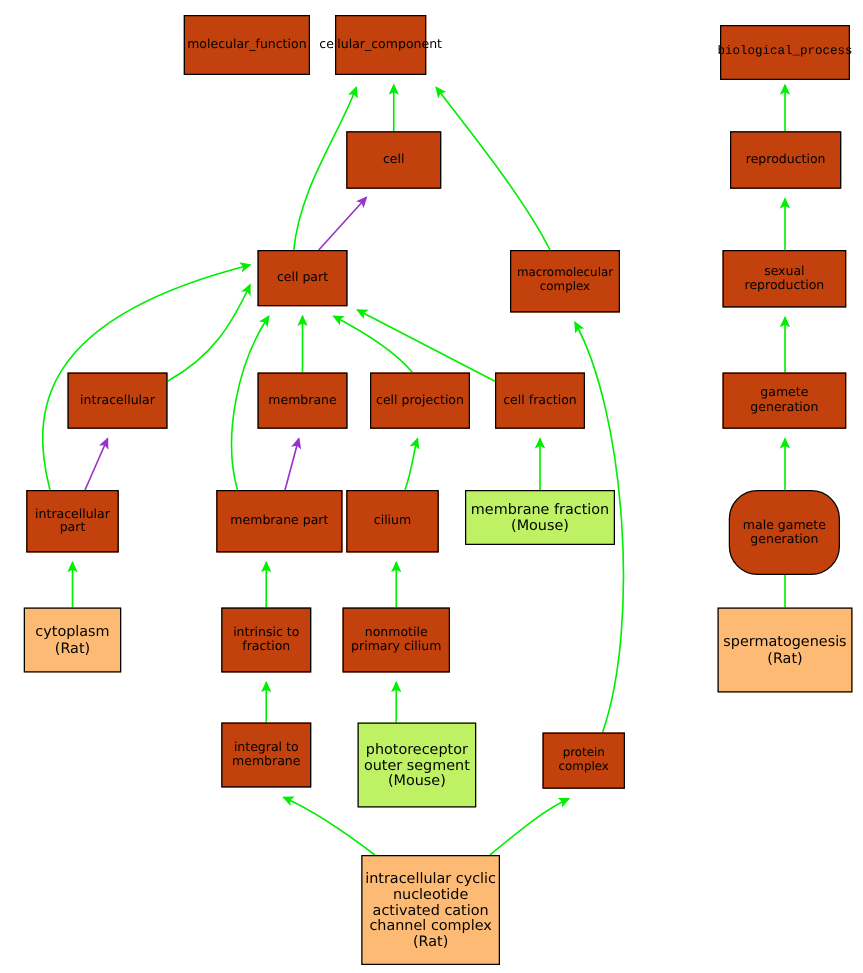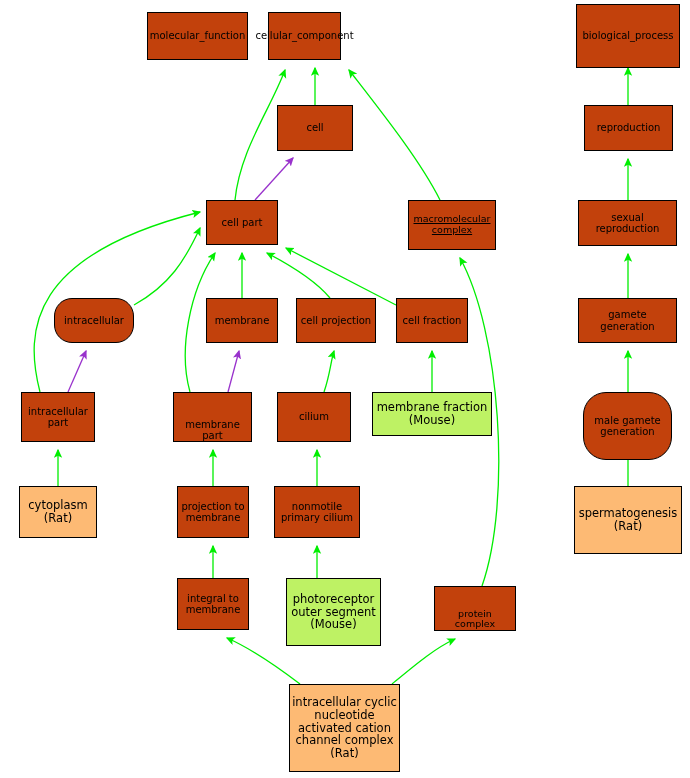--- a/index.html
+++ b/index.html
@@ -57,86 +57,86 @@
       <path d="M 628,392 L 628,351" fill="none" stroke="#00EE00" stroke-width="1.3" marker-end="url(#ahg)"></path>
       <path d="M 628,486 L 628,450" fill="none" stroke="#00EE00" stroke-width="1.3" marker-end="url(#ahg)"></path>
     </svg>
   <div id="nodes">
       <div class="node n-md" style="left: 147px; top: 12px; width: 101px; height: 48px;">
         <span class="lbl">molecular_function</span>
       </div>
       <div class="node n-md" style="left: 268px; top: 12px; width: 73px; height: 48px;">
         <span class="lbl">cellular_component</span>
       </div>
-      <div class="node n-md" style="left: 576px; top: 4px; width: 104px; height: 64px;">
+      <div class="node n-md" style="left: 576px; top: 20px; width: 104px; height: 44px; font-family: Liberation Mono, monospace;">
         <span class="lbl">biological_process</span>
       </div>
       <div class="node n-md" style="left: 277px; top: 105px; width: 76px; height: 46px;">
         <span class="lbl">cell</span>
       </div>
       <div class="node n-md" style="left: 584px; top: 105px; width: 89px; height: 46px;">
         <span class="lbl">reproduction</span>
       </div>
       <div class="node n-md" style="left: 206px; top: 200px; width: 72px; height: 45px;">
         <span class="lbl">cell part</span>
       </div>
-      <div class="node n-sm" style="left: 408px; top: 200px; width: 88px; height: 50px; text-decoration: underline;">
+      <div class="node n-sm" style="left: 408px; top: 200px; width: 88px; height: 50px;">
         <span class="lbl">macromolecular complex</span>
       </div>
       <div class="node n-md" style="left: 578px; top: 200px; width: 99px; height: 46px;">
         <span class="lbl">sexual reproduction</span>
       </div>
-      <div class="node n-md" style="left: 54px; top: 298px; width: 80px; height: 45px; border-radius: 18px;">
+      <div class="node n-md" style="left: 54px; top: 298px; width: 80px; height: 45px;">
         <span class="lbl">intracellular</span>
       </div>
       <div class="node n-md" style="left: 206px; top: 298px; width: 72px; height: 45px;">
         <span class="lbl">membrane</span>
       </div>
       <div class="node n-md" style="left: 296px; top: 298px; width: 80px; height: 45px;">
         <span class="lbl">cell projection</span>
       </div>
       <div class="node n-md" style="left: 396px; top: 298px; width: 72px; height: 45px;">
         <span class="lbl">cell fraction</span>
       </div>
       <div class="node n-md" style="left: 578px; top: 298px; width: 99px; height: 45px;">
         <span class="lbl">gamete generation</span>
       </div>
       <div class="node n-md" style="left: 21px; top: 392px; width: 74px; height: 50px;">
         <span class="lbl">intracellular part</span>
       </div>
-      <div class="node n-md" style="left: 173px; top: 392px; width: 79px; height: 50px; align-items: flex-end;">
+      <div class="node n-md" style="left: 173px; top: 392px; width: 101px; height: 50px;">
         <span class="lbl">membrane part</span>
       </div>
       <div class="node n-md" style="left: 277px; top: 392px; width: 74px; height: 50px;">
         <span class="lbl">cilium</span>
       </div>
       <div class="node n-lg hl-blue" style="left: 372px; top: 392px; width: 120px; height: 44px;">
         <span class="lbl">membrane fraction (Mouse)</span>
       </div>
       <div class="node n-md" style="left: 583px; top: 392px; width: 89px; height: 68px; border-radius: 23px;">
         <span class="lbl">male gamete generation</span>
       </div>
       <div class="node n-lg hl-yellow" style="left: 19px; top: 486px; width: 78px; height: 52px;">
         <span class="lbl">cytoplasm (Rat)</span>
       </div>
       <div class="node n-md" style="left: 177px; top: 486px; width: 72px; height: 52px;">
-        <span class="lbl">projection to membrane</span>
+        <span class="lbl">intrinsic to fraction</span>
       </div>
       <div class="node n-md" style="left: 274px; top: 486px; width: 86px; height: 52px;">
         <span class="lbl">nonmotile primary cilium</span>
       </div>
       <div class="node n-lg hl-yellow" style="left: 574px; top: 486px; width: 108px; height: 68px;">
         <span class="lbl">spermatogenesis (Rat)</span>
       </div>
       <div class="node n-md" style="left: 177px; top: 578px; width: 72px; height: 52px;">
         <span class="lbl">integral to membrane</span>
       </div>
       <div class="node n-lg hl-blue" style="left: 286px; top: 578px; width: 95px; height: 68px; justify-content: center;">
         <span class="lbl">photoreceptor outer segment (Mouse)</span>
       </div>
-      <div class="node n-sm" style="left: 434px; top: 586px; width: 82px; height: 45px; align-items: flex-end;">
+      <div class="node n-sm" style="left: 434px; top: 586px; width: 66px; height: 45px;">
         <span class="lbl">protein complex</span>
       </div>
       <div class="node n-lg hl-yellow" style="left: 289px; top: 684px; width: 111px; height: 88px;">
         <span class="lbl">intracellular cyclic nucleotide activated cation channel complex (Rat)</span>
       </div>
     </div>
 </div>
 
 </body></html>

